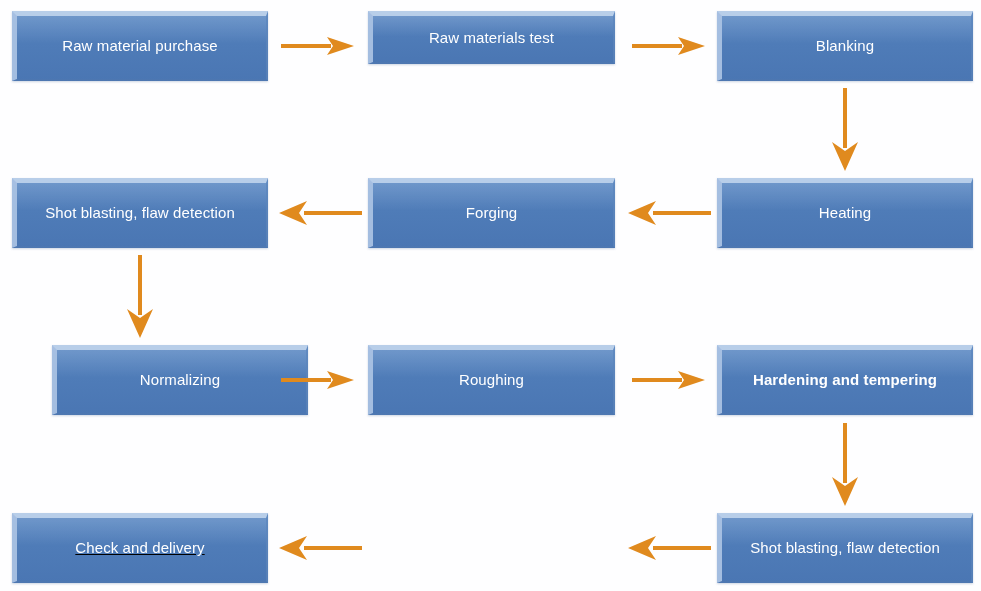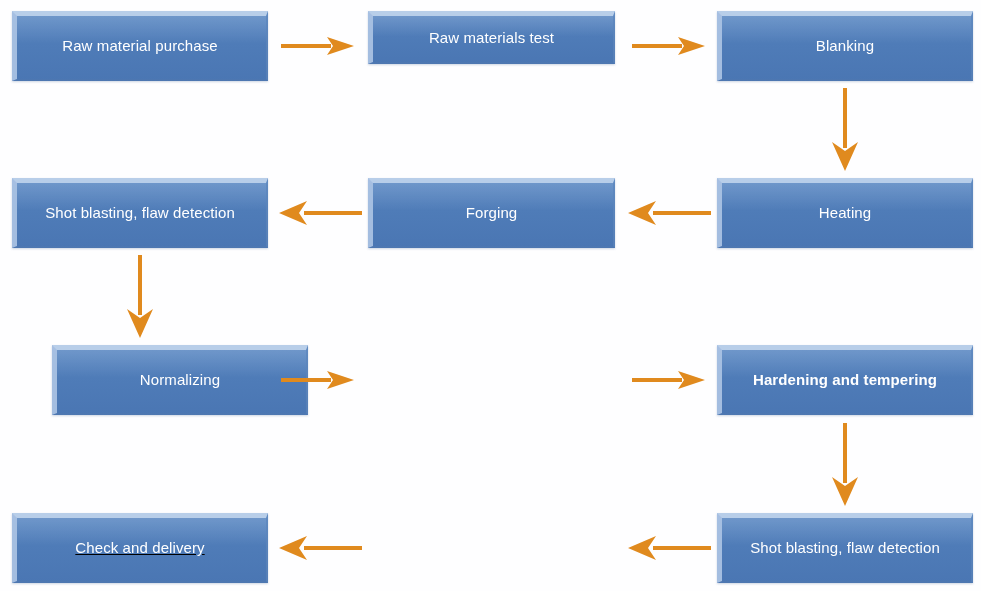--- a/index.html
+++ b/index.html
@@ -93,20 +93,23 @@
   </div>
 
   <div class="node" style="left:717px; top:178px; width:256px; height:70px;">
     <span class="node-label">Heating</span>
   </div>
 
   <div class="node" style="left:12px; top:345px; width:256px; height:70px;margin-left:40px;">
     <span class="node-label">Normalizing</span>
   </div>
 
+  <div class="node" style="left:368px; top:345px; width:247px; height:70px;">
+    <span class="node-label">Roughing</span>
+  </div>
 
   <div class="node" style="left:717px; top:345px; width:256px; height:70px;font-weight:bold;">
     <span class="node-label">Hardening and tempering</span>
   </div>
 
   <div class="node" style="left:12px; top:513px; width:256px; height:70px;text-decoration:underline;">
     <span class="node-label">Check and delivery</span>
   </div>
 
 

